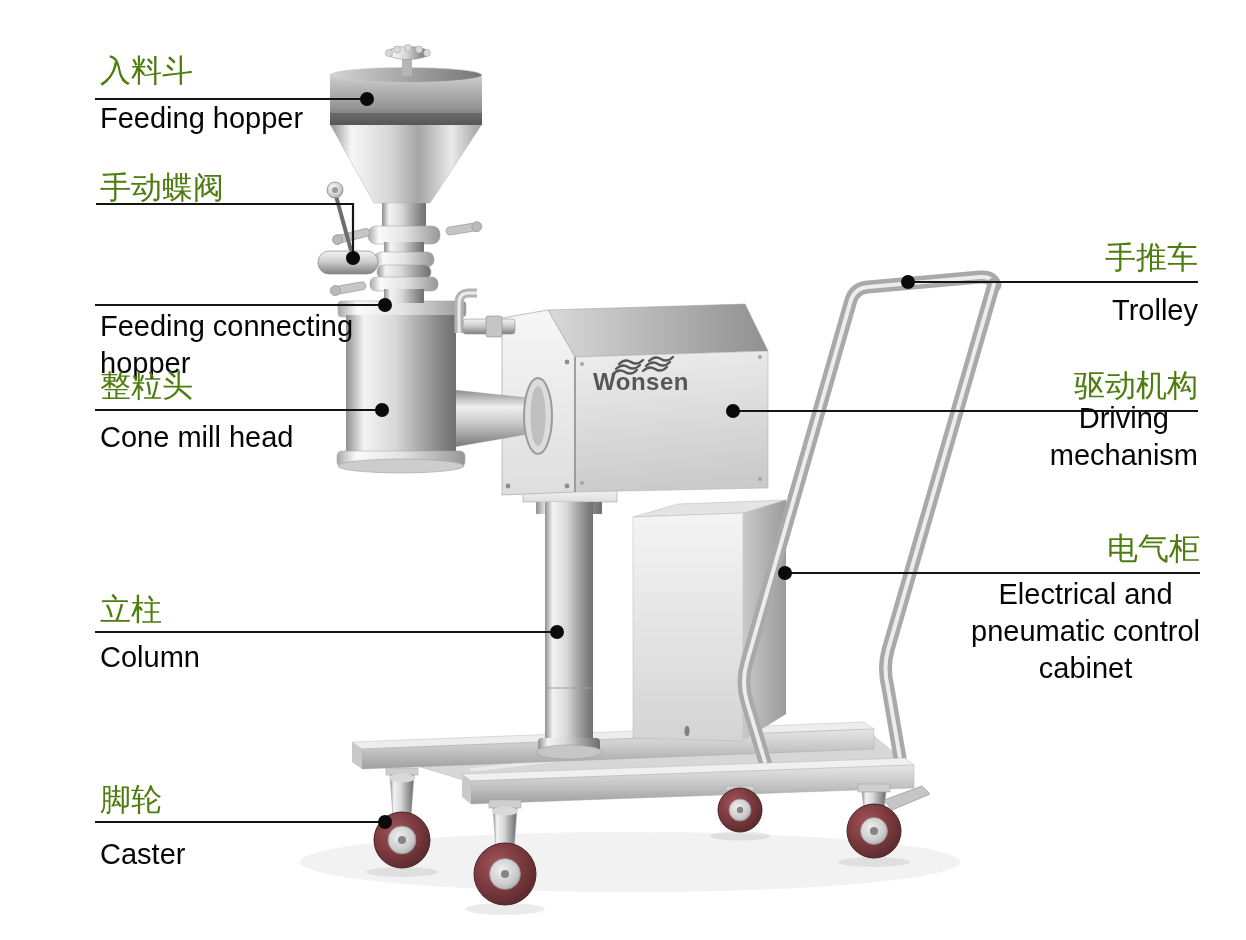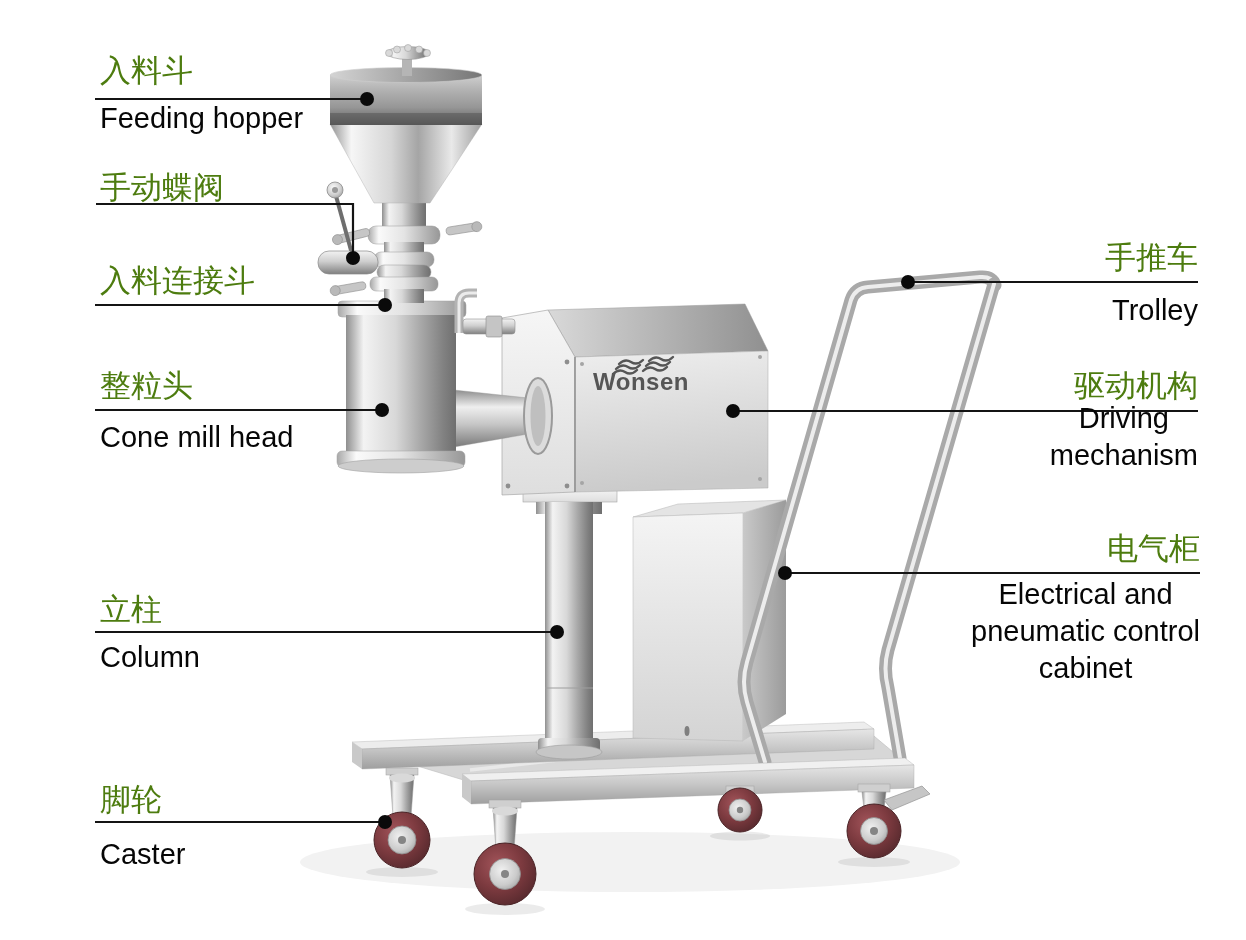--- a/index.html
+++ b/index.html
@@ -314,21 +314,22 @@
           <circle cx="785" cy="573" r="7" stroke="none"></circle>
     </g>
   </g>
 </svg>
 
 <div class="lbl zh" style="left:100px;top:54px">入料斗</div>
 <div class="lbl en" style="left:100px;top:100px">Feeding hopper</div>
 
 <div class="lbl zh" style="left:100px;top:171px">手动蝶阀</div>
 
-<div class="lbl zh" style="left:100px;top:264px">入料连接斗</div>
+<div class="lbl en" style="left:100px;top:308px">Feeding connecting
+hopper</div>
 
 <div class="lbl zh" style="left:100px;top:369px">整粒头</div>
 <div class="lbl en" style="left:100px;top:419px">Cone mill head</div>
 
 <div class="lbl zh" style="left:100px;top:593px">立柱</div>
 <div class="lbl en" style="left:100px;top:639px">Column</div>
 
 <div class="lbl zh" style="left:100px;top:783px">脚轮</div>
 <div class="lbl en" style="left:100px;top:836px">Caster</div>
 

